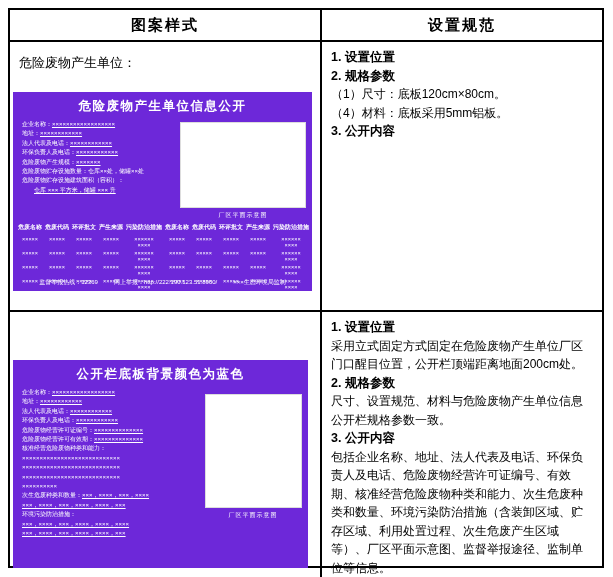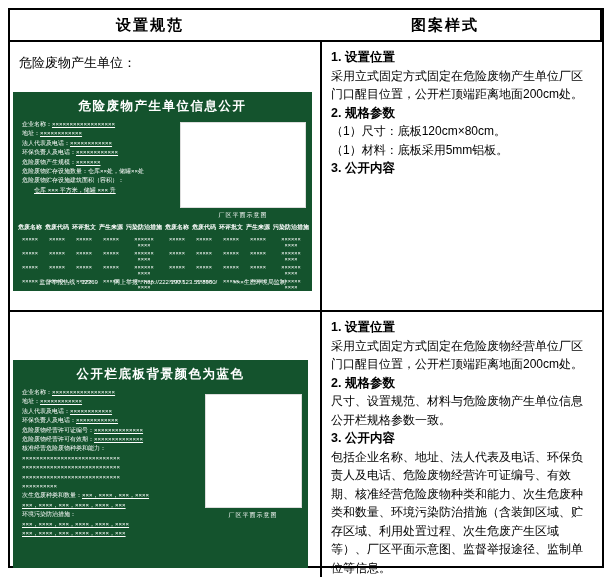--- a/index.html
+++ b/index.html
@@ -16,21 +16,21 @@
   .row2{flex:1;border-bottom:none;}
   .cell{box-sizing:border-box;}
   .cell.left{flex:0 0 312px;border-right:2px solid #000;position:relative;}
   .cell.spec{flex:1;padding:6px 9px 12px 9px;font-size:12px;line-height:18.5px;}
   .rowlabel{position:absolute;left:9px;font-size:13px;}
   .row1 .rowlabel{top:12px;}
   .row2 .rowlabel{top:16px;}
   .spara{margin:0;}
   .spara.bold{font-weight:bold;font-size:12.5px;}
   
-  .board{position:absolute;background:#14532d;color:#fff;box-sizing:border-box;}
+  .board{position:absolute;background:#6d28d9;color:#fff;box-sizing:border-box;}
   .board1{left:3px;top:50px;width:299px;height:199px;}
   .board2{left:3px;top:48px;width:295px;height:208px;}
   .btitle{text-align:center;font-size:12.5px;font-weight:bold;padding-top:6px;letter-spacing:1.5px;}
   .bbody{display:flex;padding:5px 6px 0 9px;margin-bottom:2px;}
   .bfields{font-size:6px;line-height:9.4px;white-space:nowrap;}
   .board1 .bfields{flex:0 0 158px;}
   .board2 .bfields{flex:0 0 182px;}
   .bplan{flex:1;display:flex;flex-direction:column;align-items:center;}
   .planbox{background:#fff;border:1px solid #ddd;box-sizing:border-box;}
   .board1 .planbox{width:126px;height:86px;margin-top:2px;}
@@ -47,22 +47,22 @@
   .bfooter{position:absolute;bottom:4px;left:0;right:0;display:flex;justify-content:center;
            gap:16px;font-size:6px;white-space:nowrap;}
 </style>
 </head>
 <body>
 
 <div class="page">
   <div class="tbl">
 
     <div class="hrow">
+      <div class="hcell left">图案样式</div>
       <div class="hcell right">设置规范</div>
-      <div class="hcell left">图案样式</div>
     </div>
 
     <div class="brow row1">
       <div class="cell left">
         <div class="rowlabel">危险废物产生单位：</div>
         <div class="board board1">
           <div class="btitle">危险废物产生单位信息公开</div>
           <div class="bbody">
             <div class="bfields">
                 <div class="bline"><span class="bl">企业名称：</span><span class="bv">××××××××××××××××××</span></div>
@@ -173,24 +173,23 @@
             </div>
           <div class="bfooter">
             <span>监督举报热线：12369</span>
             <span>网上举报：http://222.190.123.51:8900/</span>
             <span>×××生态环境局监制</span>
           </div>
         </div>
       </div>
       <div class="cell spec">
           <p class="spara bold">1. 设置位置</p>
-          <p class="spara">采用立式固定方式固定在危险废物产生单位厂区门口醒目位置，公开栏顶端距离地面200cm处。</p>
           <p class="spara bold">2. 规格参数</p>
           <p class="spara">（1）尺寸：底板120cm×80cm。</p>
-          <p class="spara">（1）材料：底板采用5mm铝板。</p>
+          <p class="spara">（4）材料：底板采用5mm铝板。</p>
           <p class="spara bold">3. 公开内容</p>
         </div>
     </div>
 
     <div class="brow row2">
       <div class="cell left">
         <div class="board board2">
           <div class="btitle">公开栏底板背景颜色为蓝色</div>
           <div class="bbody">
             <div class="bfields">
@@ -215,21 +214,21 @@
             <div class="bplan">
               <div class="planbox"></div>
               <div class="plancap">厂区平面示意图</div>
             </div>
           </div>
 
         </div>
       </div>
       <div class="cell spec">
           <p class="spara bold">1. 设置位置</p>
-          <p class="spara">采用立式固定方式固定在危险废物经营单位厂区门口醒目位置，公开栏顶端距离地面200cm处。</p>
+          <p class="spara">采用立式固定方式固定在危险废物产生单位厂区门口醒目位置，公开栏顶端距离地面200cm处。</p>
           <p class="spara bold">2. 规格参数</p>
           <p class="spara">尺寸、设置规范、材料与危险废物产生单位信息公开栏规格参数一致。</p>
           <p class="spara bold">3. 公开内容</p>
           <p class="spara">包括企业名称、地址、法人代表及电话、环保负责人及电话、危险废物经营许可证编号、有效期、核准经营危险废物种类和能力、次生危废种类和数量、环境污染防治措施（含装卸区域、贮存区域、利用处置过程、次生危废产生区域等）、厂区平面示意图、监督举报途径、监制单位等信息。</p>
         </div>
     </div>
 
   </div>
 </div>
 

